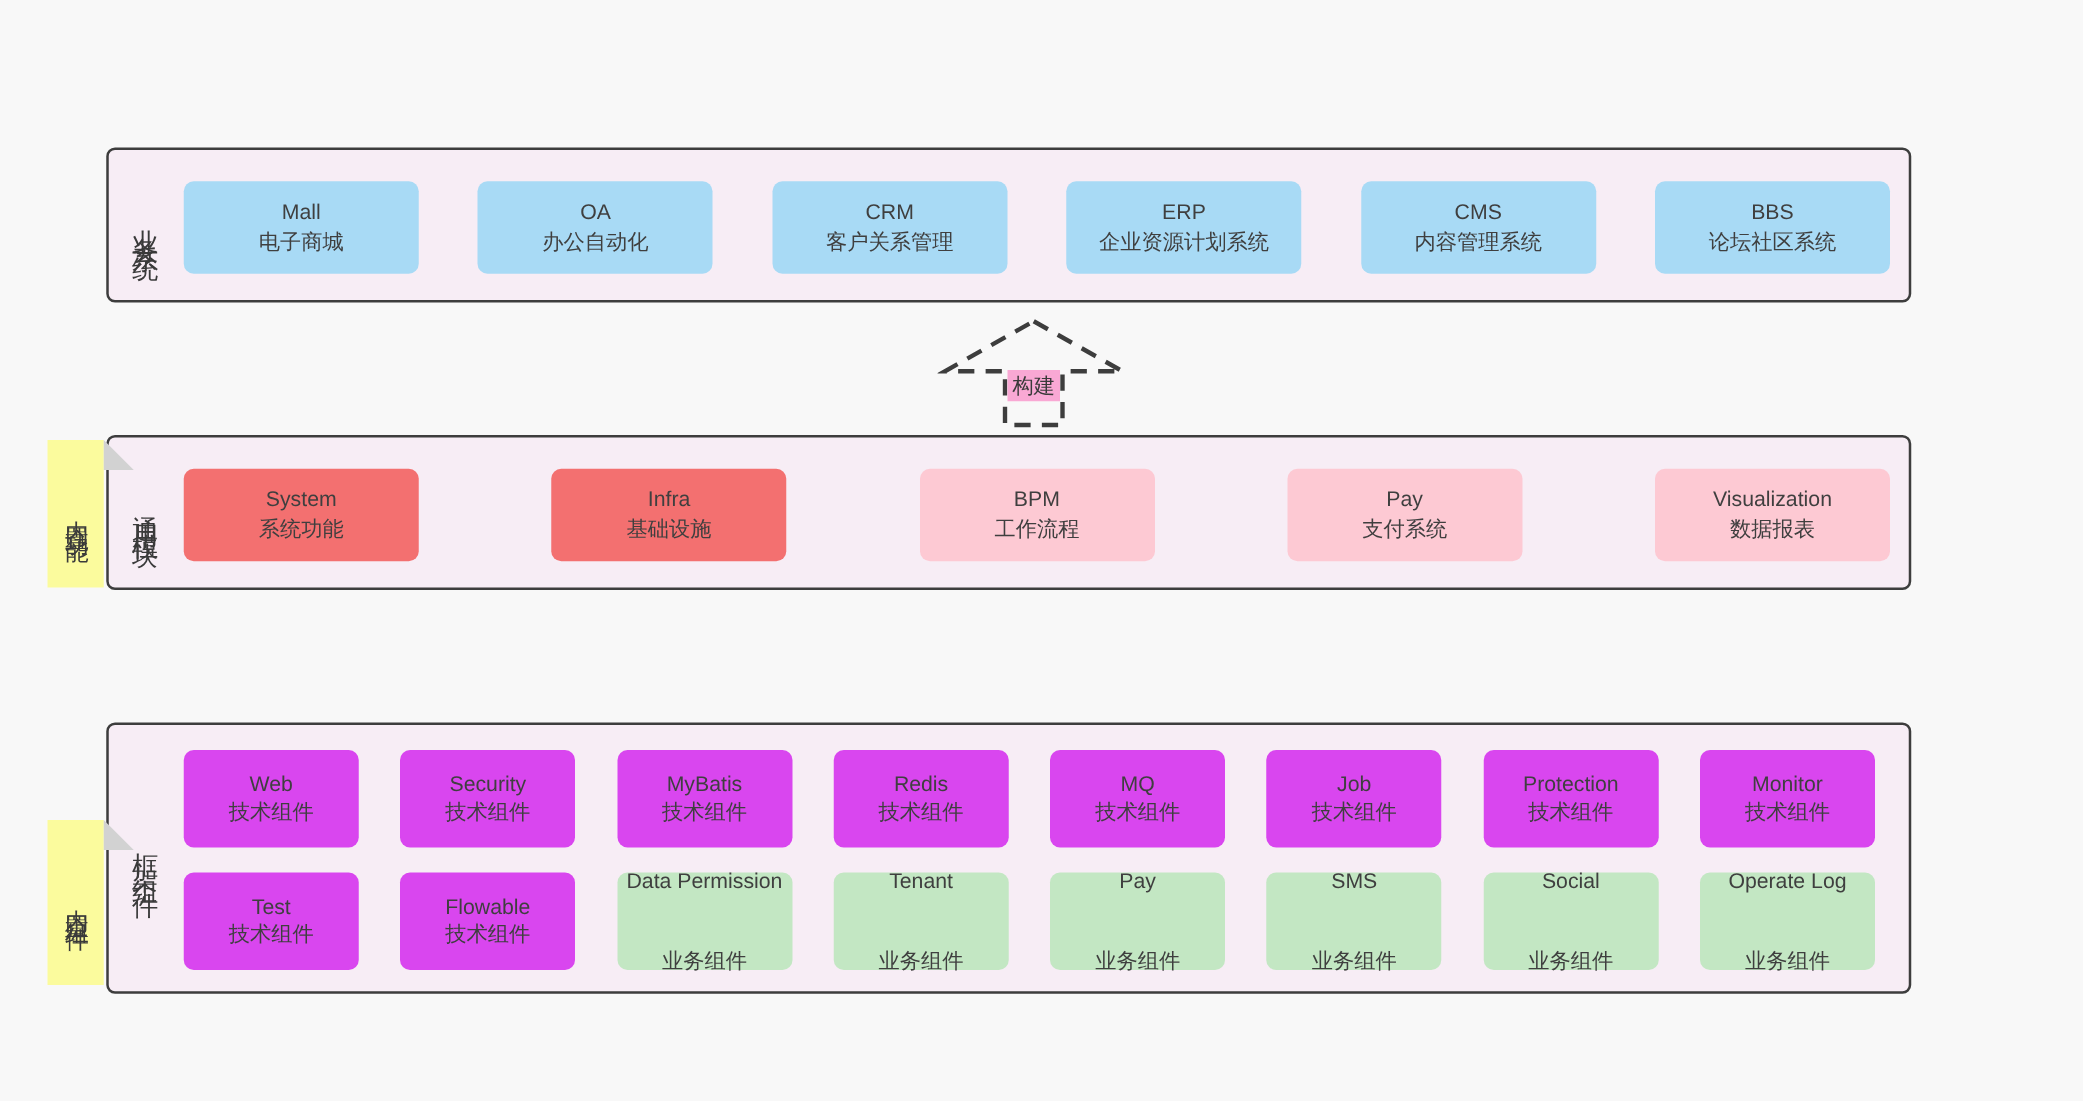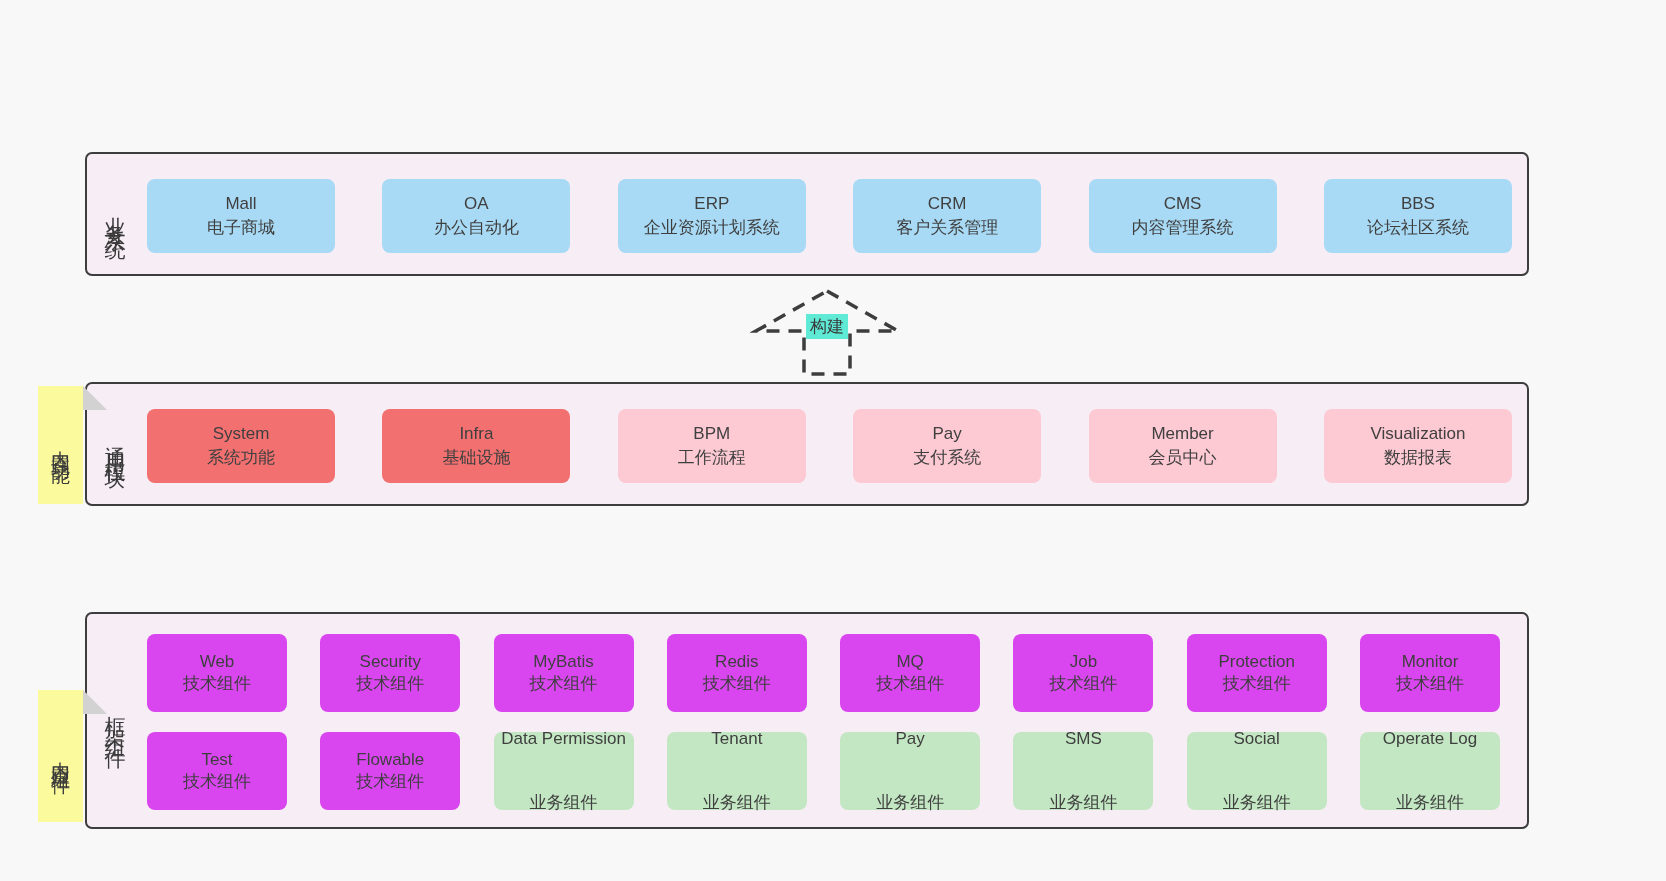--- a/index.html
+++ b/index.html
@@ -4,21 +4,21 @@
 <style>
   html,body { margin:0; padding:0; }
   body {
     width:1666px; height:881px;
     background:#f8f8f8;
     font-family:"Liberation Sans","DejaVu Sans",sans-serif;
     color:#3f3f3f;
     overflow:hidden;
     position:relative;
   }
-  .canvas { position:absolute; inset:0;margin-top:34px; }
+  .canvas { position:absolute; inset:0; }
 
   
   .layer {
     position:absolute;
     left:85px; width:1444px;
     background:#f7edf5;
     border:2px solid #3d3d3d;
     border-radius:7px;
     box-sizing:border-box;
   }
@@ -64,22 +64,22 @@
   .box.lightgreen { background:#c3e7c3;gap:41px; }
 
   .box-title, .box-sub { width:100%; }
 
   
   .arrow { position:absolute; width:154px; height:92px; }
   #arrow-build     { left:750px; top:252px; }
   #arrow-implement { left:763px; top:485px; }
   .arrow svg { position:absolute; inset:0; }
   .arrow-label {
-    position:absolute; left:50%; top:28px; transform:translateX(-50%);
-    background:#5eead4; padding:1px 4px;
+    position:absolute; left:50%; top:44px; transform:translateX(-50%);
+    background:#f9a8d4; padding:1px 4px;
     font-size:17px; color:#3a3a3a; white-space:nowrap;
   }
 
   
   .note {
     position:absolute; left:38px; width:45px;
     background:#fbfb9d;
   }
   #note-features   { top:352px; height:118px; }
   #note-components { top:656px; height:132px; }
@@ -106,26 +106,26 @@
   <div class="box-row r0">
         <div class="box blue">
           <div class="box-title">Mall</div>
           <div class="box-sub">电子商城</div>
         </div>
         <div class="box blue">
           <div class="box-title">OA</div>
           <div class="box-sub">办公自动化</div>
         </div>
         <div class="box blue">
+          <div class="box-title">CRM</div>
+          <div class="box-sub">客户关系管理</div>
+        </div>
+        <div class="box blue">
           <div class="box-title">ERP</div>
           <div class="box-sub">企业资源计划系统</div>
-        </div>
-        <div class="box blue">
-          <div class="box-title">CRM</div>
-          <div class="box-sub">客户关系管理</div>
         </div>
         <div class="box blue">
           <div class="box-title">CMS</div>
           <div class="box-sub">内容管理系统</div>
         </div>
         <div class="box blue">
           <div class="box-title">BBS</div>
           <div class="box-sub">论坛社区系统</div>
         </div>
       </div>
@@ -151,24 +151,20 @@
         </div>
         <div class="box pink">
           <div class="box-title">BPM</div>
           <div class="box-sub">工作流程</div>
         </div>
         <div class="box pink">
           <div class="box-title">Pay</div>
           <div class="box-sub">支付系统</div>
         </div>
         <div class="box pink">
-          <div class="box-title">Member</div>
-          <div class="box-sub">会员中心</div>
-        </div>
-        <div class="box pink">
           <div class="box-title">Visualization</div>
           <div class="box-sub">数据报表</div>
         </div>
       </div>
     </div>
 
   <div class="note" id="note-features">
     <div class="fold"></div>
     <div class="note-text">内置功能</div>
   </div>

